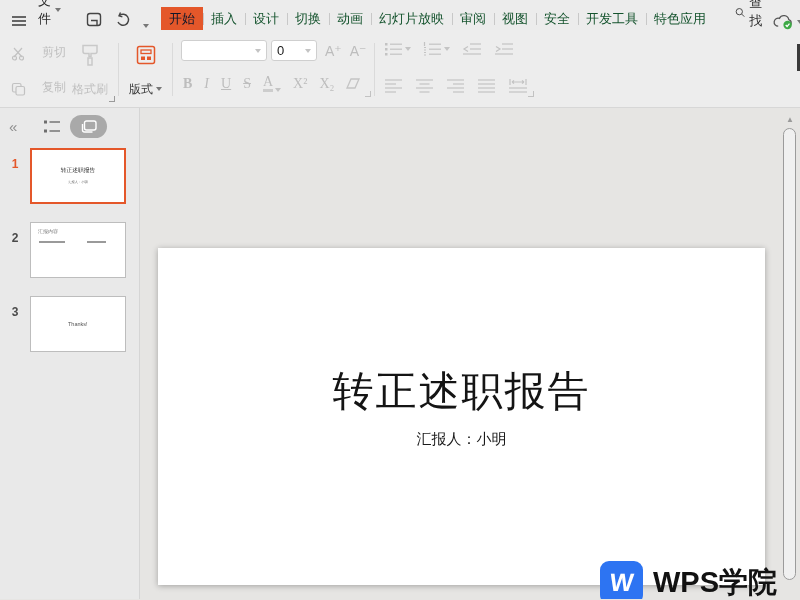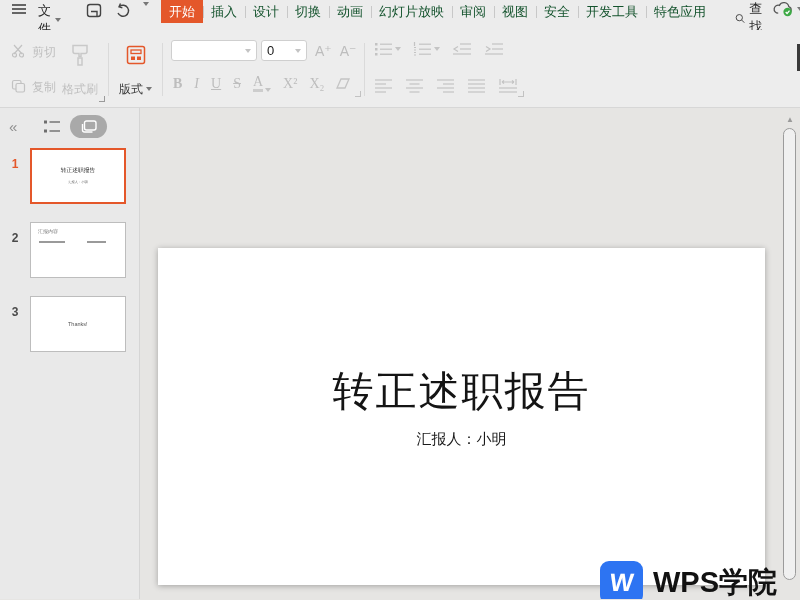--- a/index.html
+++ b/index.html
@@ -4,49 +4,49 @@
 <style>
   * { box-sizing: border-box; margin: 0; padding: 0; }
   html,body { width:800px; height:600px; overflow:hidden; }
   body {
     font-family:"Liberation Sans","DejaVu Sans",sans-serif;
     font-size:13px; color:#333; background:#E6E5E3;
   }
   svg { display:block; }
 
   
-  .menubar { height:30px; background:#ECECEC; display:flex; align-items:flex-start;
+  .menubar { height:30px; background:#ECECEC; display:flex; align-items:flex-end;
              padding:0 8px; gap:5px; }
   .mb-btn { display:flex; align-items:center; gap:4px; padding:2px 3px; color:#2b2b2b; }
   .mb-sep { width:1px; height:14px; background:#C9C9C9; margin:0 4px; }
   .caret { width:0; height:0; border-left:3.5px solid transparent;
            border-right:3.5px solid transparent; border-top:4px solid #777;
            display:inline-block; }
   .caret.dis { border-top-color:#C4C4C4; }
   .tabs { display:flex; align-items:center; margin-left:4px; }
   .tab { padding:5px 8px; line-height:1; position:relative; color:#14532d; white-space:nowrap; }
   .tab:not(:first-child)::before { content:""; position:absolute; left:0; top:50%;
       transform:translateY(-50%); width:1px; height:12px; background:#C8C8C8; }
-  .tab.active { background:#E4572A; color:#ffffff; }
+  .tab.active { background:#E4572A; color:#0f172a; }
   .search { display:flex; align-items:center; gap:4px; margin-left:16px; color:#2b2b2b; }
   .mb-right { margin-left:auto; display:flex; align-items:center; gap:13px; padding-right:2px; }
   .mb-ico { display:flex; align-items:center; gap:2px; color:#555; }
 
   
   .toolbar { height:78px; background:#EDEDED; border-bottom:1px solid #D7D7D7;
              display:flex; align-items:stretch; padding:5px 4px 3px; position:relative; }
   .group { display:flex; align-items:center; position:relative; padding:0 5px; }
   .vsep { width:1px; background:#DADADA; margin:8px 1px; }
   .bigbtn { display:flex; flex-direction:column; align-items:center;
             justify-content:space-between; padding:3px 4px; height:62px; }
   .bigbtn .lbl { font-size:12px; display:flex; align-items:center; gap:3px;
                  white-space:nowrap; color:#3a3a3a; }
   .smallcol { display:flex; flex-direction:column; justify-content:space-between;
               height:58px; padding:3px 2px; }
-  .smallbtn { display:flex; align-items:flex-start; gap:6px; font-size:12px; color:#3a3a3a; }
+  .smallbtn { display:flex; align-items:flex-end; gap:16px; font-size:12px; color:#3a3a3a; }
   .disabled, .disabled .lbl, .smallbtn.disabled { color:#C0C0C0; }
   .corner { position:absolute; right:2px; bottom:2px; width:6px; height:6px;
             border-right:1.5px solid #9A9A9A; border-bottom:1.5px solid #9A9A9A; }
   .corner.dis { border-color:#C2C2C2; }
   .fontgrp { display:flex; flex-direction:column; justify-content:space-between;
              padding:5px 7px 7px; height:64px; position:relative; }
   .comborow { display:flex; align-items:center; gap:4px; }
   .combo { display:flex; align-items:center; justify-content:space-between;
            background:#fff; border:1px solid #CFCFCF; border-radius:3px;
            height:21px; padding:0 5px; }

